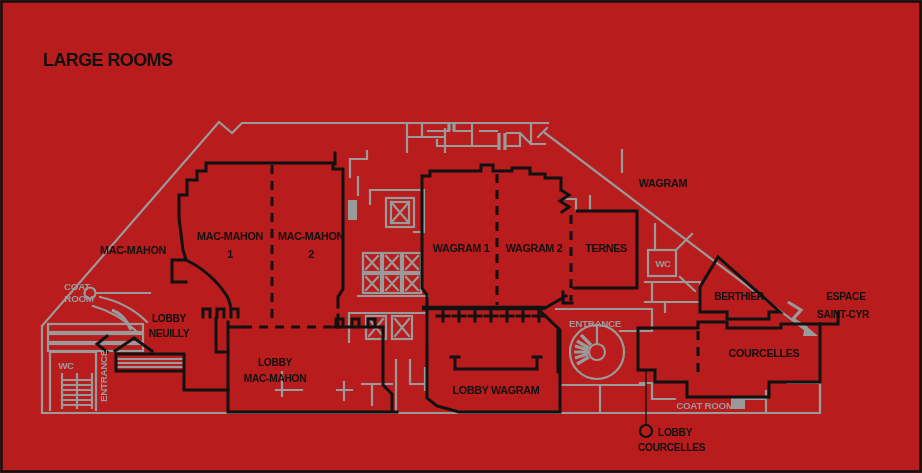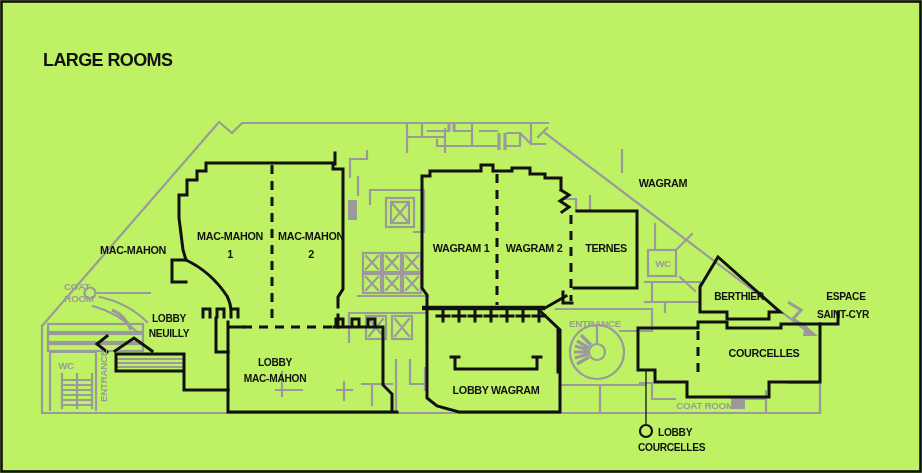--- a/index.html
+++ b/index.html
@@ -1,16 +1,16 @@
 <!DOCTYPE html>
 <html style="--wall: #111111; --detail: #9a9a9a;"><head>
 <meta charset="utf-8">
 <style>
   html,body{margin:0;padding:0;background:#fff;}
-  .stage{position:relative;width:922px;height:473px;background:#bef264;overflow:hidden;
+  .stage{position:relative;width:922px;height:473px;background:#b91c1c;overflow:hidden;
          font-family:"Liberation Sans", sans-serif;}
   svg{position:absolute;left:0;top:0;}
   .title{font-weight:700;font-size:18px;letter-spacing:-0.6px;fill:var(--wall,#111);}
   .lbl{font-weight:700;font-size:10.8px;letter-spacing:-0.35px;fill:var(--wall,#111);text-anchor:middle;}
   .lbl-s{font-weight:700;font-size:10.2px;letter-spacing:-0.3px;fill:var(--wall,#111);text-anchor:middle;}
   .lbl-start{text-anchor:start;}
   .glbl{font-weight:700;font-size:9.8px;letter-spacing:-0.3px;fill:var(--detail,#9a9a9a);text-anchor:middle;}
   .wall{stroke:var(--wall,#111);fill:none;stroke-width:3;stroke-linecap:square;}
   .wall-heavy{stroke:var(--wall,#111);fill:none;stroke-width:4.5;}
   .wall-thin{stroke:var(--wall,#111);fill:none;stroke-width:1.3;}

